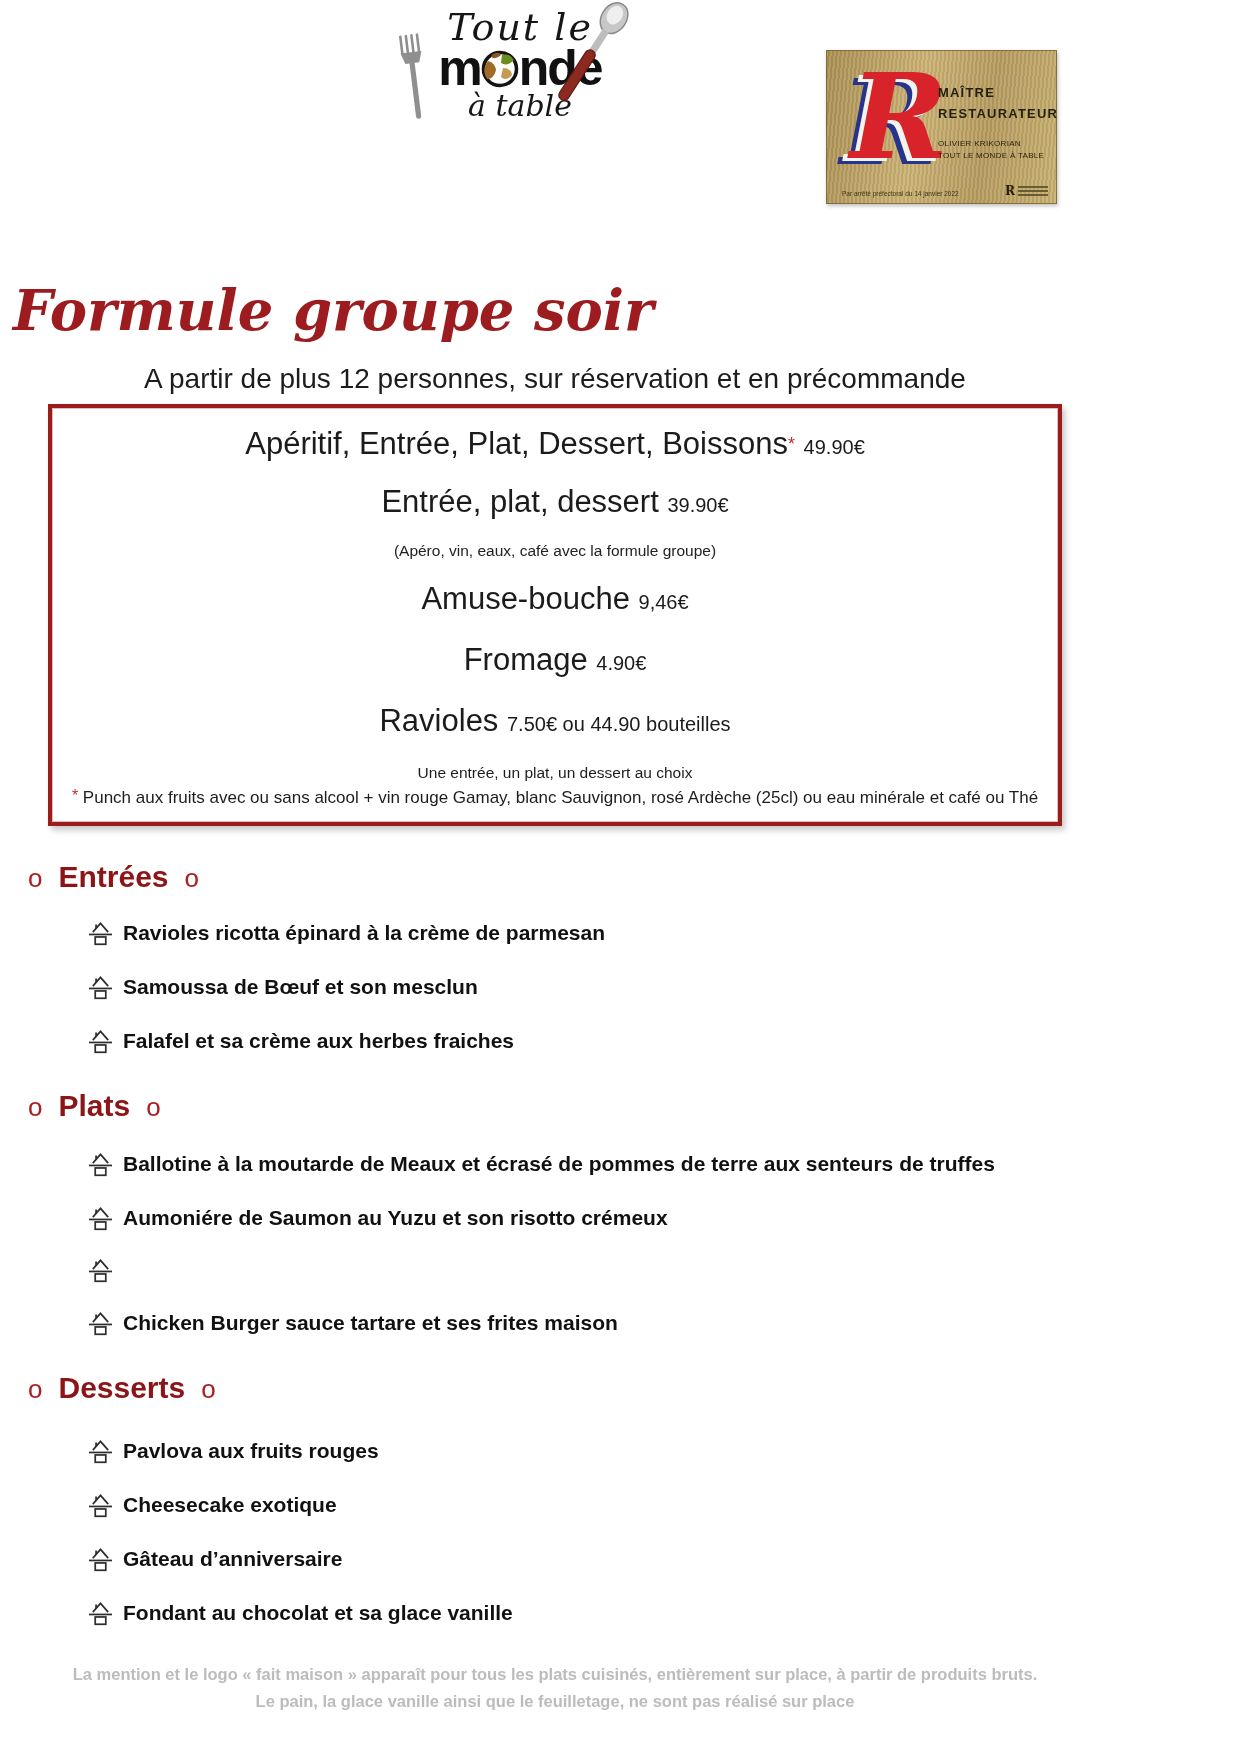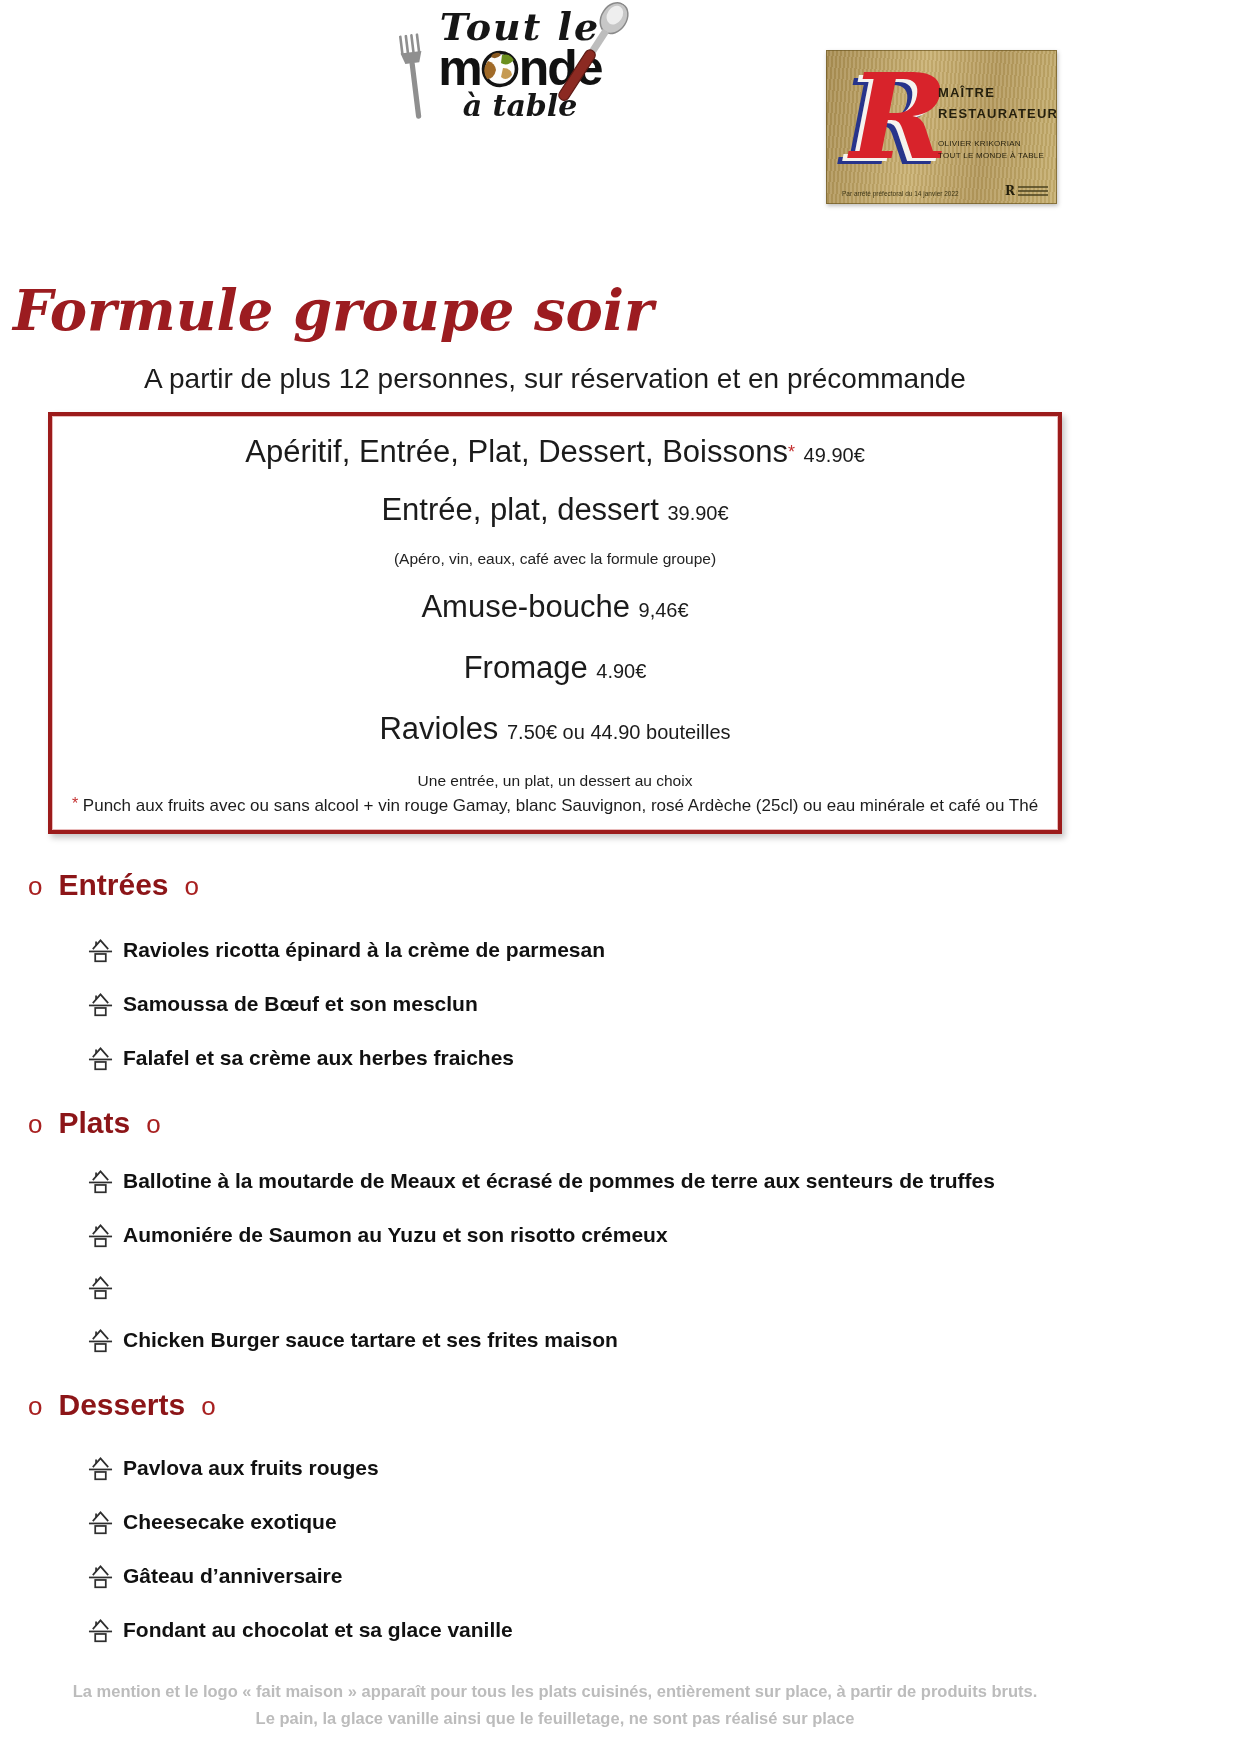--- a/index.html
+++ b/index.html
@@ -6,21 +6,21 @@
   body{
     width:1240px;height:1755px;background:#ffffff;
     font-family:"Liberation Sans",sans-serif;color:#1b1b1b;
     position:relative;overflow:hidden;
   }
   .wrapper{position:absolute;left:48px;top:0;width:1014px;}
 
   
   .header{position:relative;height:255px;}
   .logo{position:relative;width:340px;margin:8px auto 0;height:128px;transform:translateX(-35px);}
-  .logo .script{font-family:"DejaVu Serif",serif;font-style:italic;font-weight:bold;color:#161616;}
+  .logo .script{font-family:"DejaVu Serif",serif;font-style:italic;font-weight:normal;color:#161616;}
   .logo-l1{font-size:38px;text-align:center;line-height:1;position:relative;z-index:1;letter-spacing:2px;}
   .logo-l2{display:flex;align-items:center;justify-content:center;font-weight:800;font-size:50px;
            letter-spacing:-2px;line-height:.9;position:relative;z-index:1;color:#111;}
   .logo-l3{font-size:30px;text-align:center;line-height:1;position:relative;z-index:1;}
   .fork{position:absolute;left:52px;top:26px;transform:rotate(-7deg);z-index:0;}
   .spoon{position:absolute;right:58px;top:-6px;transform:rotate(33deg);transform-origin:50% 10%;z-index:2;}
   .globe{margin:0 -1px;display:inline-block;vertical-align:middle;}
 
   
   .plaque{position:absolute;left:778px;top:42px;width:231px;height:154px;
@@ -43,41 +43,41 @@
   .assoc-r{font-family:"DejaVu Serif",serif;font-weight:bold;font-size:12px;color:#231e0c;line-height:1;}
   .assoc-lines div{width:30px;height:2.5px;background:#4a421f;margin:1.5px 0;opacity:.75;}
 
   
   .title{font-family:"DejaVu Serif",serif;font-style:italic;font-weight:bold;
     font-size:56px;line-height:66px;color:#9c1c20;margin:14px 0 0;
     transform:translateX(-35px);letter-spacing:0;}
   .subtitle{font-size:28px;line-height:32px;text-align:center;color:#1c1c1c;margin-top:20px;}
 
   
-  .offer-box{margin-top:17px;border:4px solid #9c1b1b;text-align:center;
+  .offer-box{margin-top:9px;border:4px solid #9c1b1b;text-align:center;
     box-shadow:3px 4px 6px rgba(0,0,0,.22), inset 0 0 0 1px rgba(215,130,130,.55);
     padding:17px 12px 13px;background:#fff;}
   .offer-line{font-size:31px;line-height:38px;margin-bottom:17px;color:#1b1b1b;}
   .offer-line.tight{margin-bottom:0;}
   .offer-price{font-size:20px;}
   .ast{color:#c43030;font-size:18px;vertical-align:4px;}
   .offer-note{font-size:15.5px;line-height:20px;margin:0 0 19px;color:#222;}
   .gap20{margin-bottom:20px;}
   .choice-note{font-size:15.5px;line-height:20px;margin-top:3px;color:#1d1d1d;}
   .footnote{font-size:17px;line-height:22px;margin-top:2px;color:#1d1d1d;}
   .footnote .ast{font-size:16px;vertical-align:2px;}
 
   
   .section-heading{display:flex;align-items:baseline;gap:16px;margin:34px 0 0 -20px;
     font-size:30px;font-weight:bold;line-height:34px;color:#8c1518;}
   .section-heading .bullet{font-weight:normal;font-size:26px;color:#a82020;}
   .sec-entrees{margin-top:34px;}
   .sec-plats .section-heading{margin-top:33px;}
   .sec-desserts .section-heading{margin-top:33px;}
-  .dishes{margin-top:32px;}
+  .dishes{margin-top:23px;}
   .sec-plats .dishes{margin-top:25px;}
   .sec-desserts .dishes{margin-top:30px;}
   .dish{display:flex;align-items:center;gap:10px;margin-left:40px;margin-bottom:24px;
     font-size:21px;font-weight:bold;line-height:30px;color:#111;}
   .fm-svg{flex:0 0 auto;}
 
   
   .footer{margin-top:33px;text-align:center;}
   .foot-bold{font-size:16.5px;font-weight:bold;line-height:27px;color:#bcbcbc;}
 </style>

